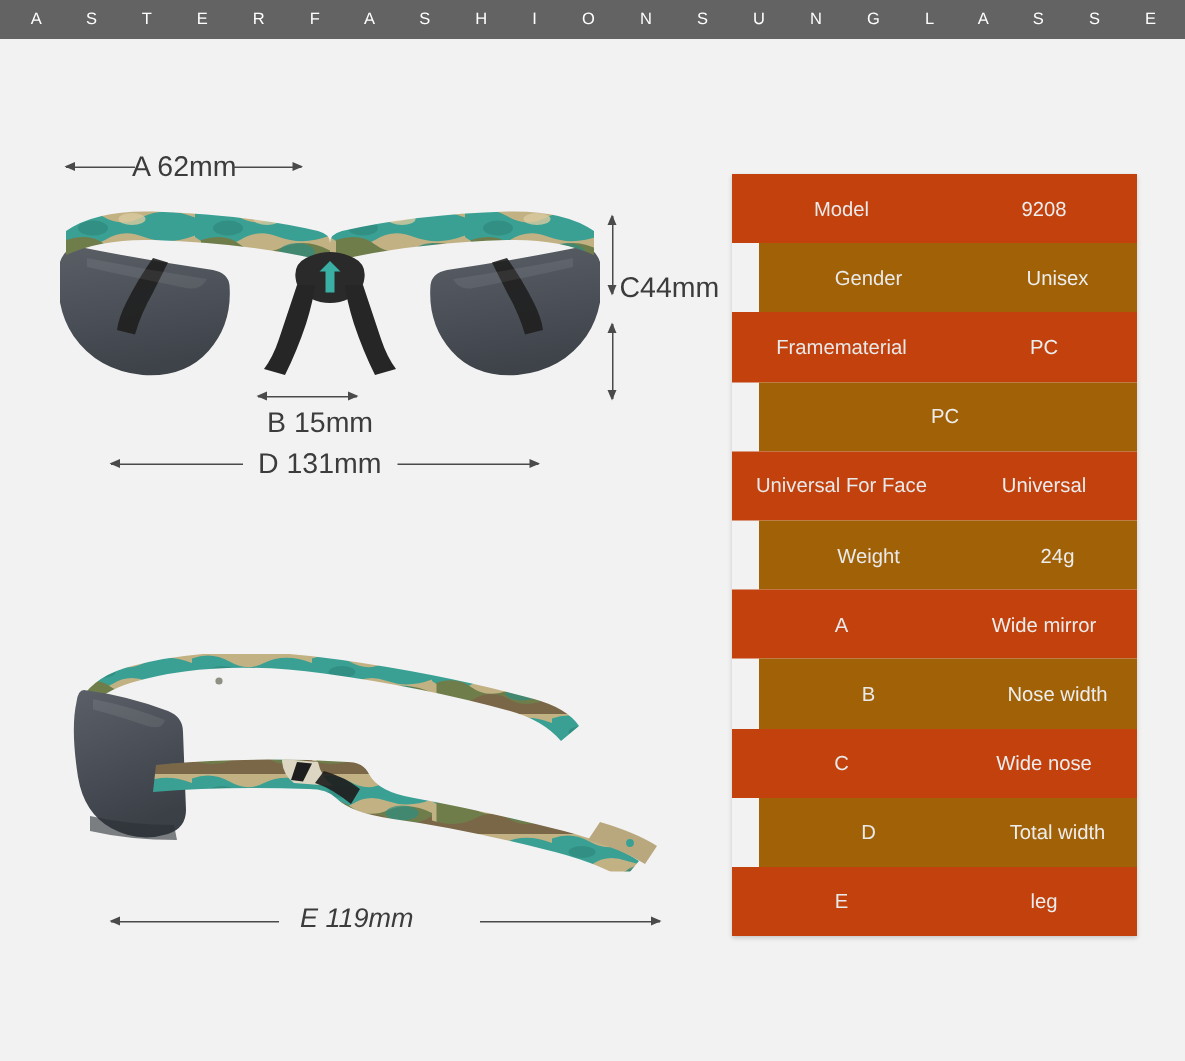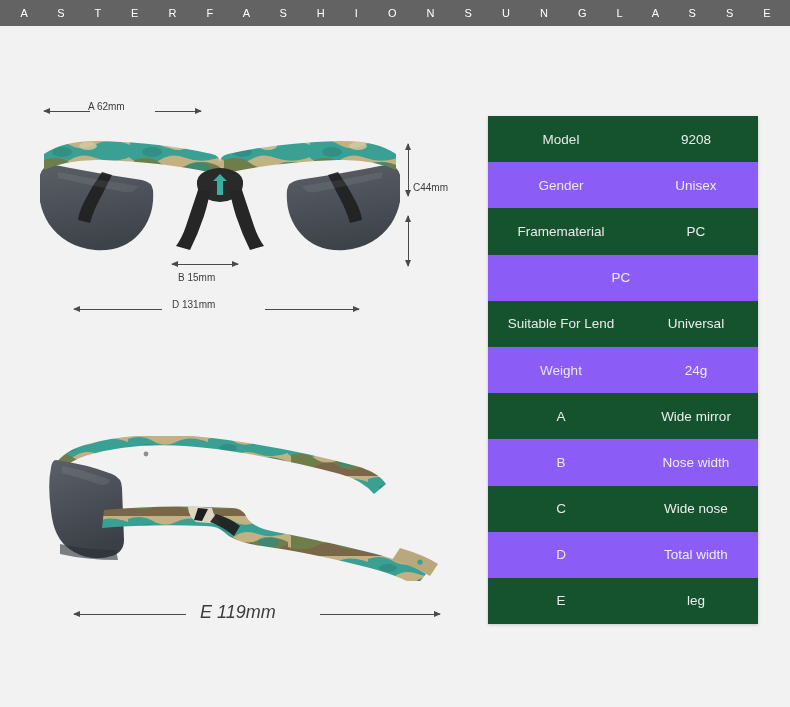--- a/index.html
+++ b/index.html
@@ -40,21 +40,21 @@
   #product-panel {
     position: absolute;
     left: 0; top: 26px;
     width: 470px;
     height: 640px;
   }
 
   .dim-label {
     position: absolute;
     color: #3c3c3c;
-    font-size: 10px;
+    font-size: 19px;
     white-space: nowrap;
     font-family: "Liberation Sans", sans-serif;
   }
   .dim-label.big { font-size: 18px; font-style: italic; }
 
   .arrow-h {
     position: absolute;
     height: 1px;
     background: #4a4a4a;
   }
@@ -105,22 +105,22 @@
     display: flex;
     flex-direction: column;
     box-shadow: 0 1px 3px rgba(0,0,0,0.18);
     overflow: hidden;
   }
   .spec-row {
     flex: 1 1 0;
     display: flex;
     align-items: center;
   }
-  .spec-row.odd  { background: #14532d; }
-  .spec-row.even { background: #8b5cf6; }
+  .spec-row.odd  { background: #c2410c; }
+  .spec-row.even { background: #a16207; margin-left: 18px; }
 
   .spec-key {
     width: 150px;
     text-align: center;
     color: #e9e9e9;
     font-size: 13.5px;
     padding-right: 4px;
   }
   .spec-val {
     flex: 1;
@@ -264,21 +264,21 @@
     <div class="spec-val">Unisex</div>
   </div>
   <div class="spec-row odd">
     <div class="spec-key">Framematerial</div>
     <div class="spec-val">PC</div>
   </div>
   <div class="spec-row even">
     <div class="spec-val">PC</div>
   </div>
   <div class="spec-row odd">
-    <div class="spec-key">Suitable For Lend</div>
+    <div class="spec-key">Universal For Face</div>
     <div class="spec-val">Universal</div>
   </div>
   <div class="spec-row even">
     <div class="spec-key">Weight</div>
     <div class="spec-val">24g</div>
   </div>
   <div class="spec-row odd">
     <div class="spec-key">A</div>
     <div class="spec-val">Wide mirror</div>
   </div>

